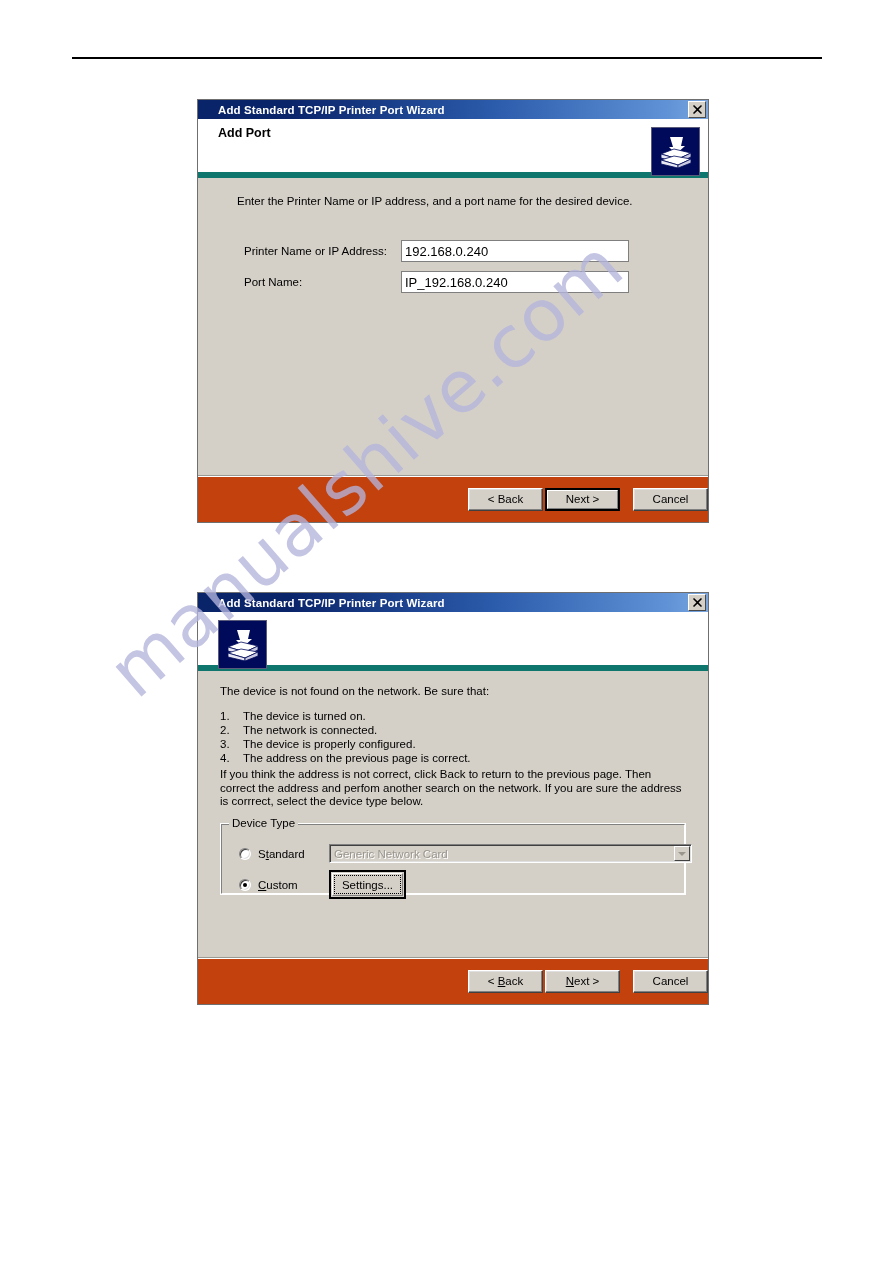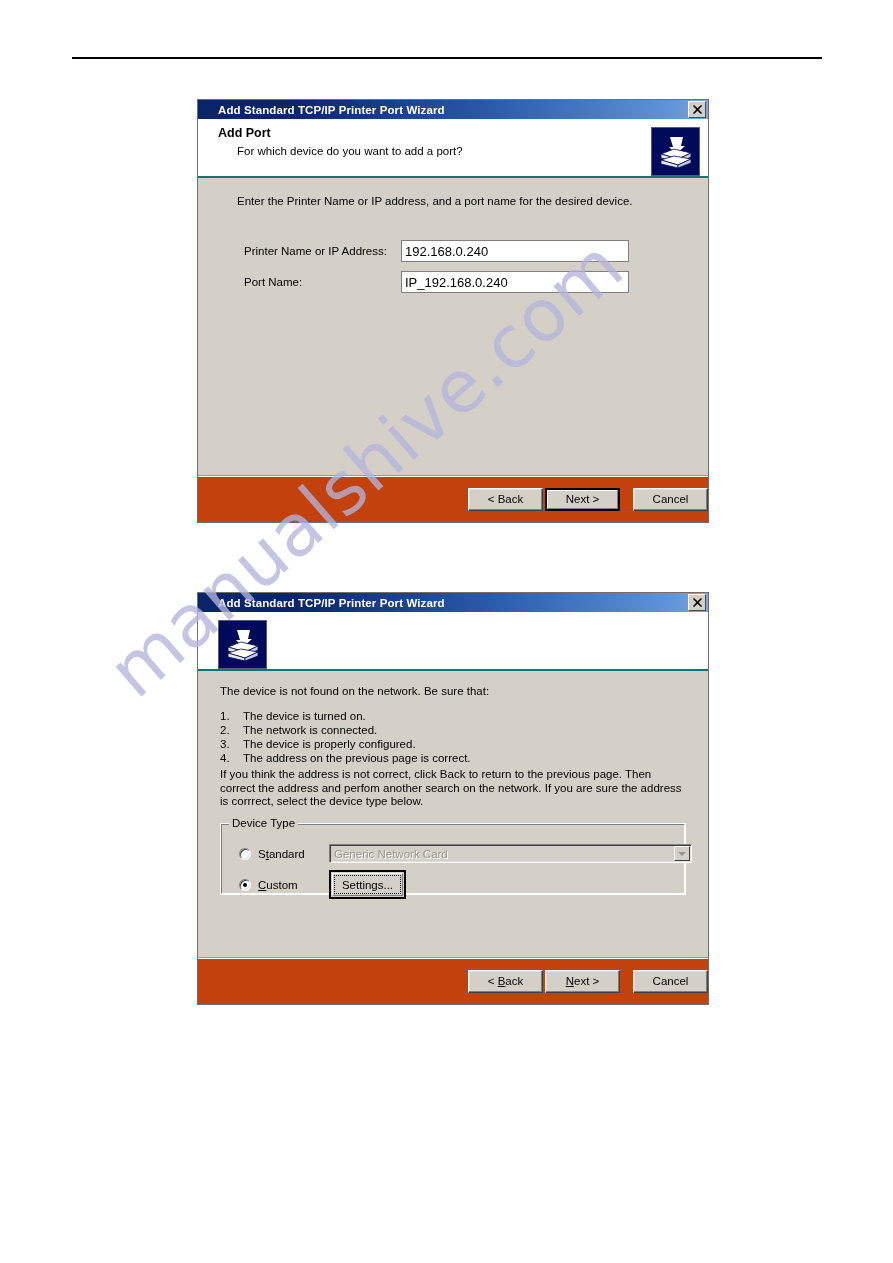--- a/index.html
+++ b/index.html
@@ -90,21 +90,21 @@
     color: #000000;
     line-height: 1;
     cursor: pointer;
     font-family: "Liberation Sans", sans-serif;
   }
 
   
   .wiz-header {
     background: #ffffff;
     height: 59px;
-    border-bottom: 2px solid #0f766e;
+    border-bottom: 6px solid #0f766e;
     display: flex;
     align-items: flex-start;
     padding: 7px 8px 0 20px;
     box-sizing: border-box;
     position: relative;
   }
   .wiz-header-text { flex: 1 1 auto; }
   .wiz-title {
     font-size: 12.5px;
     font-weight: bold;
@@ -428,21 +428,20 @@
     <div class="close-btn">
       <svg width="9" height="9" viewBox="0 0 9 9" aria-hidden="true">
         <path d="M1 0 L4.5 3.2 L8 0 L9 1 L5.6 4.5 L9 8 L8 9 L4.5 5.8 L1 9 L0 8 L3.4 4.5 L0 1 Z" fill="#000000"></path>
       </svg>
     </div>
   </div>
 
   <div class="wiz-header">
     <div class="wiz-header-text">
       <div class="wiz-title">Add Port</div>
-      <div class="wiz-sub">For which device do you want to add a port?</div>
     </div>
     <div class="printer-icon">
       <svg width="38" height="38" viewBox="0 0 38 38" aria-hidden="true">
         <path d="M13 4 L26 4 L24 13 L28 13 L19 21 L12 14 L16 14 Z" fill="#ffffff"></path>
         <path d="M4 21 L17 16 L34 20 L21 26 Z" fill="#ffffff" stroke="#000a5a" stroke-width="0.8"></path>
         <path d="M4 21 L4 25 L21 30 L21 26 Z" fill="#e8e8f4" stroke="#000a5a" stroke-width="0.8"></path>
         <path d="M21 26 L34 20 L34 24 L21 30 Z" fill="#c8c8e0" stroke="#000a5a" stroke-width="0.8"></path>
         <path d="M4 27 L17 23 L34 26 L21 32 Z" fill="#ffffff" stroke="#000a5a" stroke-width="0.8"></path>
         <path d="M4 27 L4 31 L21 35 L21 32 Z" fill="#e8e8f4" stroke="#000a5a" stroke-width="0.8"></path>
         <path d="M21 32 L34 26 L34 30 L21 35 Z" fill="#c8c8e0" stroke="#000a5a" stroke-width="0.8"></path>

